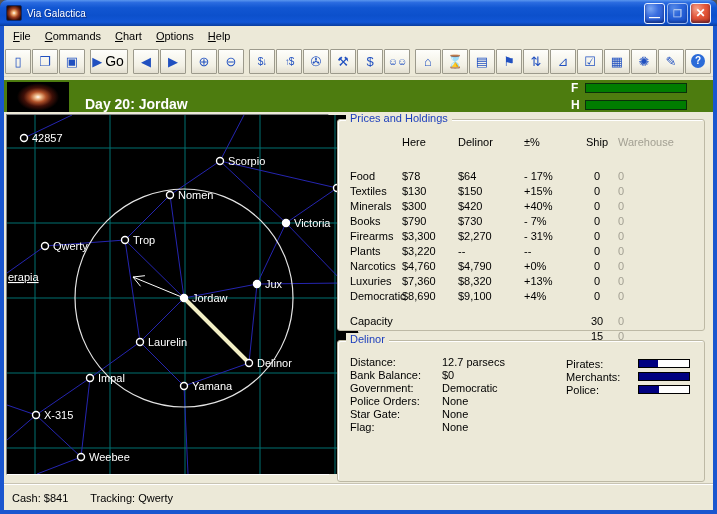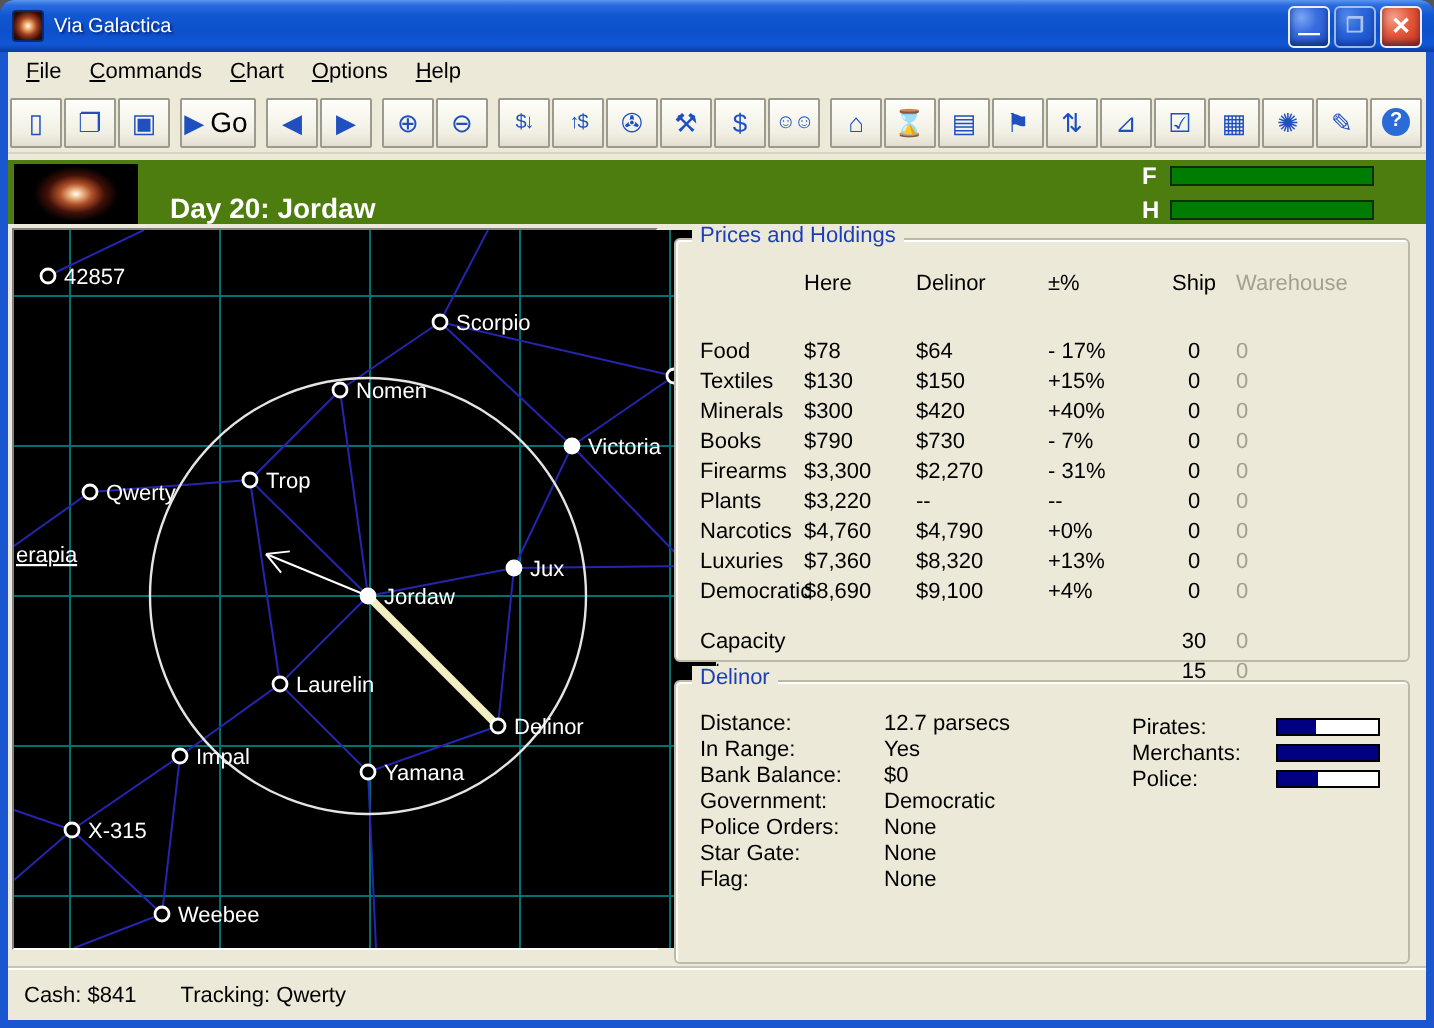--- a/index.html
+++ b/index.html
@@ -427,24 +427,20 @@
             </div>
         </div>
 
         <div class="groupbox system-box" data-name="system-info-panel">
           <span class="legend" data-name="system-panel-title">Delinor</span>
           <div class="sysgrid" id="sysfields" data-name="system-fields">
               <div class="sysrow" data-name="field-distance">
                 <div class="flabel">Distance:</div>
                 <div class="fvalue">12.7 parsecs</div>
               </div>
-              <div class="sysrow" data-name="field-inrange">
-                <div class="flabel">In Range:</div>
-                <div class="fvalue">Yes</div>
-              </div>
               <div class="sysrow" data-name="field-bankbalance">
                 <div class="flabel">Bank Balance:</div>
                 <div class="fvalue">$0</div>
               </div>
               <div class="sysrow" data-name="field-government">
                 <div class="flabel">Government:</div>
                 <div class="fvalue">Democratic</div>
               </div>
               <div class="sysrow" data-name="field-policeorders">
                 <div class="flabel">Police Orders:</div>

